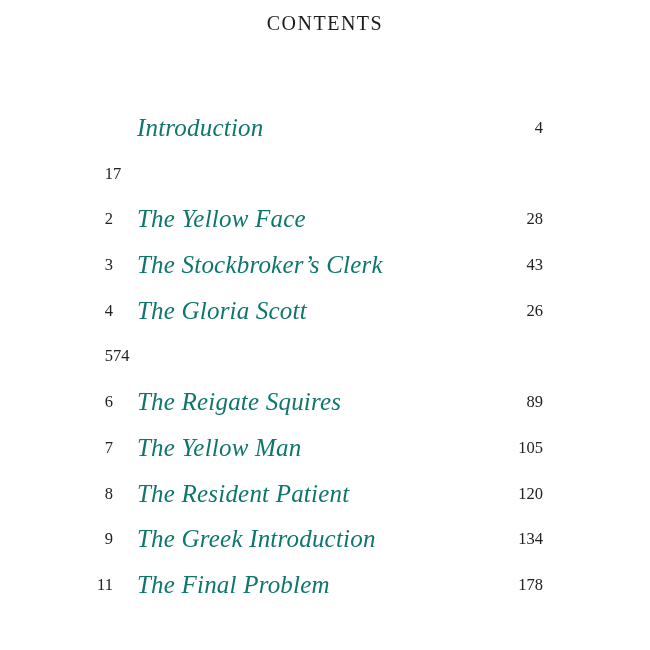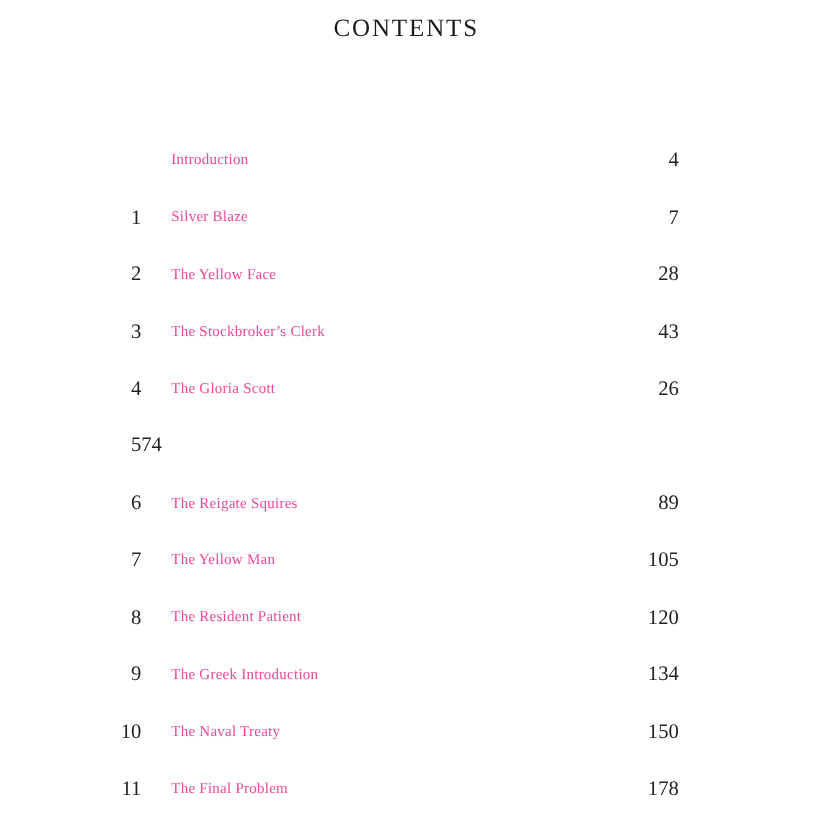--- a/index.html
+++ b/index.html
@@ -42,23 +42,24 @@
   .num-cell {
     flex: 0 0 113px;
     text-align: right;
     font-size: 16.5px;
     font-variant-numeric: oldstyle-nums;
     color: #222222;
   }
   .title-cell {
     flex: 1 1 auto;
     padding-left: 24px;
-    font-size: 12px;
+    font-style: italic;
+    font-size: 25px;
     letter-spacing: 0.2px;
-    color: #ec4899;
+    color: #0f766e;
     white-space: nowrap;
   }
   .page-cell {
     flex: 0 0 auto;
     text-align: right;
     font-size: 16.5px;
     font-variant-numeric: oldstyle-nums;
     color: #222222;
   }
 </style>
@@ -72,21 +73,20 @@
   <div class="toc">
 
     <div class="toc-row">
       <span class="num-cell"></span>
       <span class="title-cell">Introduction</span>
       <span class="page-cell">4</span>
     </div>
 
     <div class="toc-row">
       <span class="num-cell">1</span>
-      <span class="title-cell">Silver Blaze</span>
       <span class="page-cell">7</span>
     </div>
 
     <div class="toc-row">
       <span class="num-cell">2</span>
       <span class="title-cell">The Yellow Face</span>
       <span class="page-cell">28</span>
     </div>
 
     <div class="toc-row">
@@ -123,25 +123,20 @@
       <span class="title-cell">The Resident Patient</span>
       <span class="page-cell">120</span>
     </div>
 
     <div class="toc-row">
       <span class="num-cell">9</span>
       <span class="title-cell">The Greek Introduction</span>
       <span class="page-cell">134</span>
     </div>
 
-    <div class="toc-row">
-      <span class="num-cell">10</span>
-      <span class="title-cell">The Naval Treaty</span>
-      <span class="page-cell">150</span>
-    </div>
 
     <div class="toc-row">
       <span class="num-cell">11</span>
       <span class="title-cell">The Final Problem</span>
       <span class="page-cell">178</span>
     </div>
 
   </div>
 </div>
 

